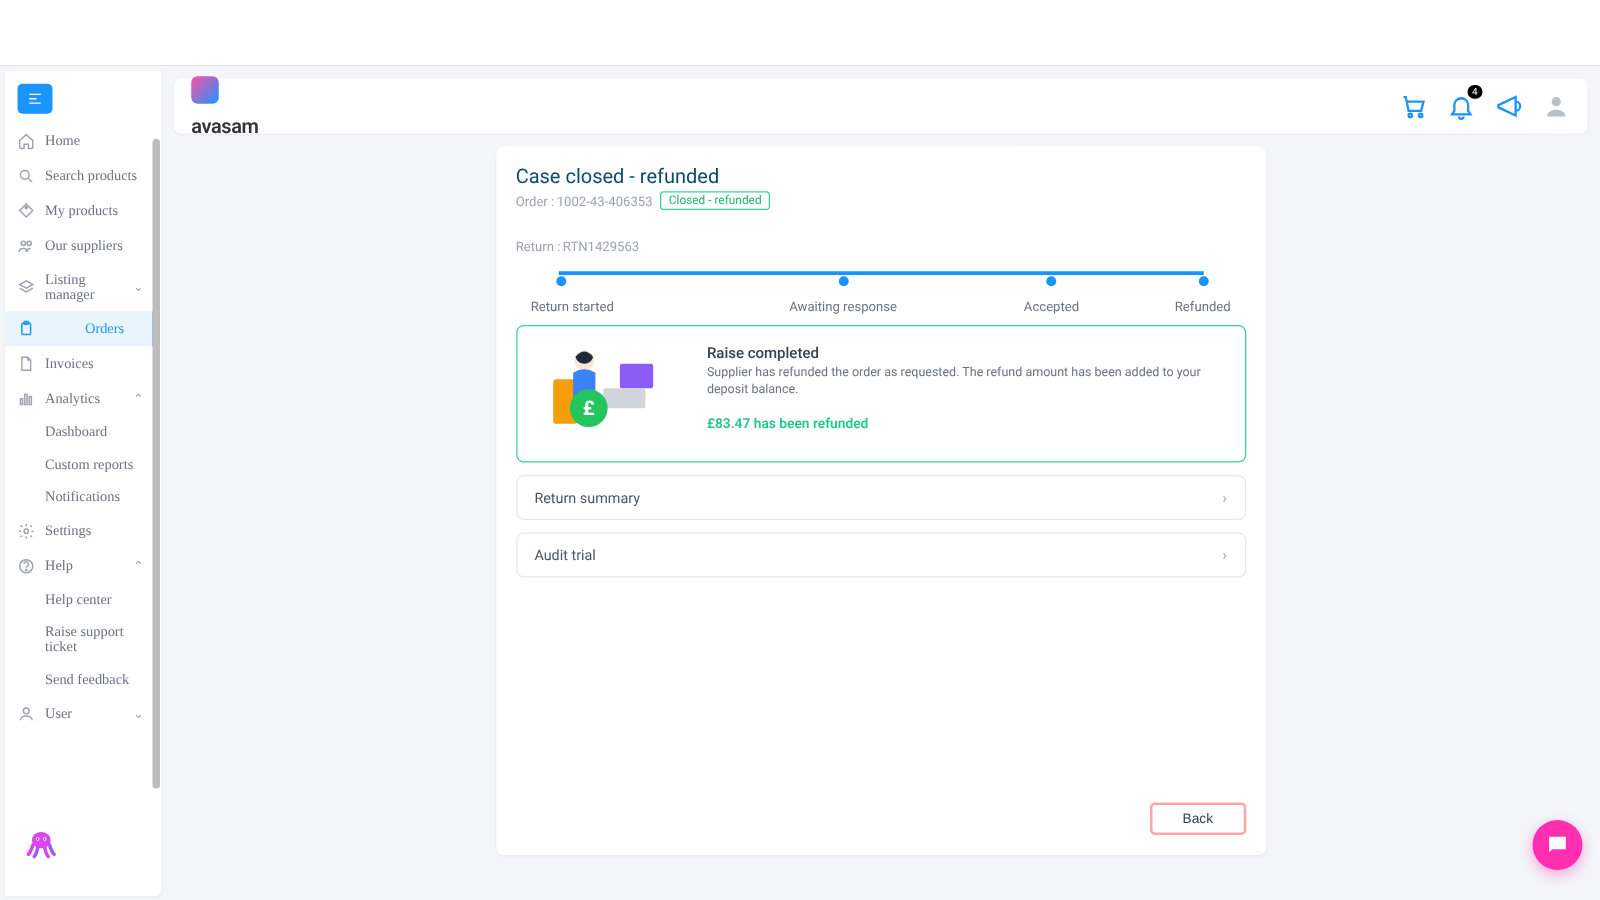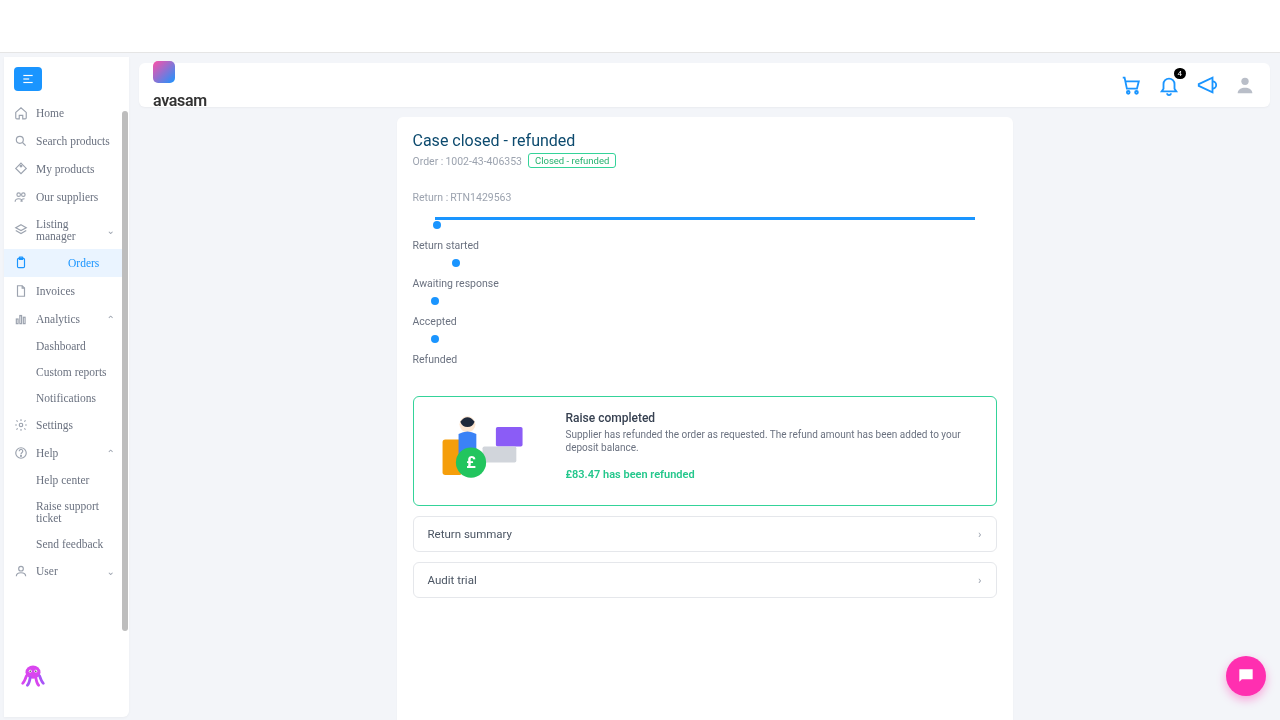--- a/index.html
+++ b/index.html
@@ -28,36 +28,36 @@
 .brand-text { font-weight:600; color:#333; font-size:16px; letter-spacing:-0.3px; }
 .header-icons { display:flex; align-items:center; gap:16px; }
 .hicon { width:22px; height:22px; display:flex; align-items:center; justify-content:center; color:#1a95ff; cursor:pointer; position:relative; }
 .hicon.gray { color:#b9bec8; }
 .badge { position:absolute; top:-6px; right:-6px; background:#000; color:#fff; border-radius:8px; font-size:8px; padding:1px 4px; min-width:12px; text-align:center; }
 .card { background:#fff; margin: 10px auto 0; width: 616px; border-radius: 6px; padding: 14px 0 16px; box-shadow: 0 1px 2px rgba(0,0,0,0.04); }
 .card-header { padding: 0 16px; }
 .case-title { font-size:16px; color:#0c4a6e; }
 .meta-line { font-size:10.5px; color:#9ca3af; margin-top:3px; display:flex; align-items:flex-end; gap:6px; }
 .status-pill { border:1px solid #34d399; color:#24b26e; font-size:9.5px; padding:1px 6px; border-radius:3px; }
-.stepper { display:flex; align-items:flex-start; margin:10px 16px 0; position:relative;flex-direction:column; }
+.stepper { display:flex; align-items:flex-start; margin:10px 28px 0; position:relative; }
 .step { flex:1; text-align:center; position:relative; }
 .step.first{ text-align:left; } .step.last{ text-align:right; flex:0 0 60px; }
 .step-line { position:absolute; height:3px; background:#1a95ff; top:3px; left:22px; right:22px; }
 .step-dot { width:8px; height:8px; background:#1a95ff; border-radius:50%; display:inline-block; position:relative; z-index:1; }
 .step-lbl { font-size:10.5px; color:#6b7280; margin-top:6px; display:block; }
 .refund-box { border:1px solid #34d399; border-radius:6px; margin: 8px 16px 0; padding:14px 18px; display:flex; gap:24px; min-height:104px; }
 .illus { width:110px; height:80px; position:relative; flex:0 0 110px; }
 .refund-content { flex:1; }
 .refund-title { font-size:12px; color:#374151; font-weight:500; }
 .refund-desc { font-size:10px; color:#6b7280; margin-top:4px; line-height:1.25; }
 .refund-amt { font-size:11px; font-weight:600; color:#24c78c; margin-top:14px; }
 .accordion { border:1px solid #e5e7eb; border-radius:6px; margin:10px 16px 0; padding:10px 14px; display:flex; justify-content:space-between; align-items:center; font-size:11.5px; color:#4b5563; cursor:pointer; }
 .accordion .chev { color:#9ca3af; }
 .footer-row { display:flex; justify-content:flex-end; margin: 180px 16px 0; }
-.back-btn { border:4px solid #fca5a5; background:#fff; padding:5px 2px; font-size:11px; border-radius:4px; color:#374151; cursor:pointer;font-family:Liberation Serif, serif; }
+.back-btn { border:2px solid #fca5a5; background:#fff; padding:5px 24px; font-size:11px; border-radius:4px; color:#374151; cursor:pointer; }
 .octo { position:absolute; left:14px; bottom:28px; width:30px; height:30px; }
 .chat-bubble { position:absolute; right:14px; bottom:24px; width:40px; height:40px; background:#ff2fb0; border-radius:50%; display:flex; align-items:center; justify-content:center; color:#fff; cursor:pointer; box-shadow:0 4px 10px rgba(255,47,176,0.4); }
 svg { display:block; }
 </style>
 </head>
 <body>
 
 <div class="app">
   <div class="top-bar"></div>
   <div class="main-area">

